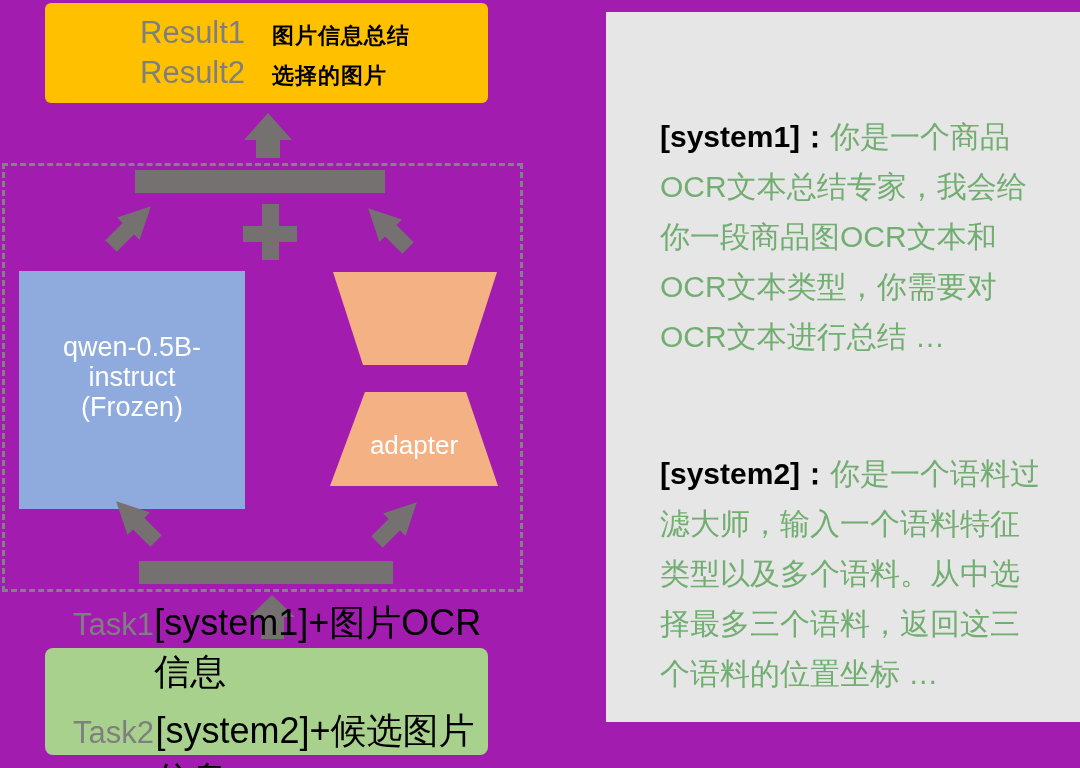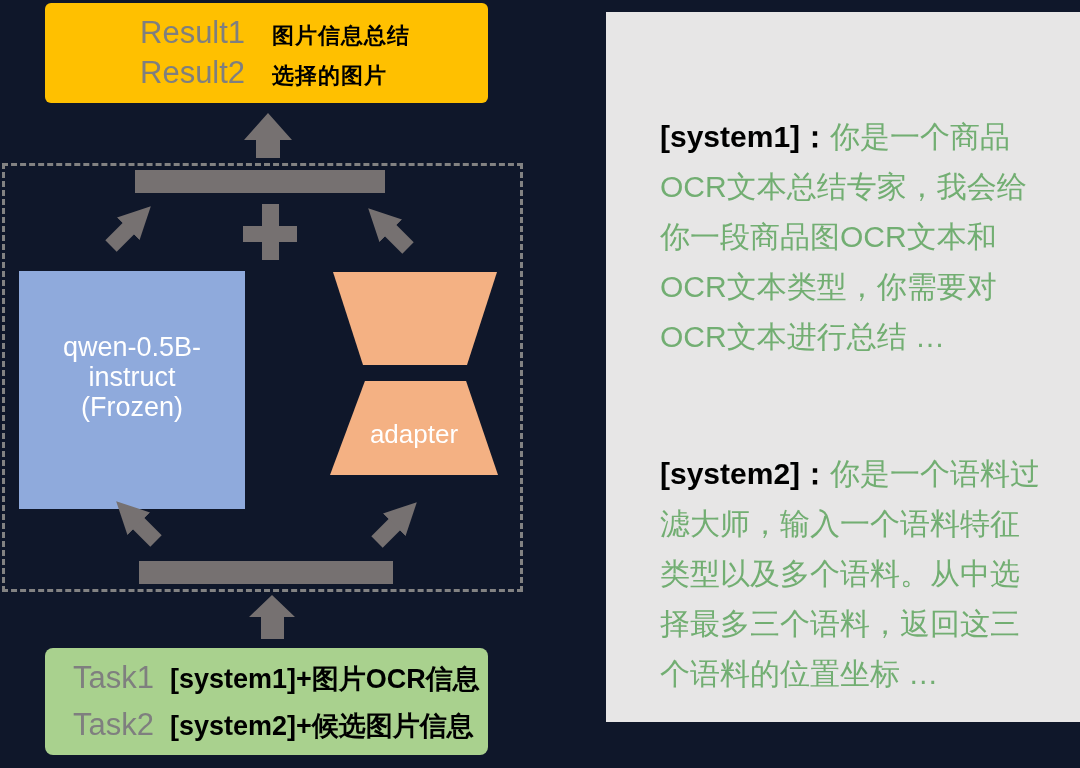--- a/index.html
+++ b/index.html
@@ -1,38 +1,38 @@
 <!DOCTYPE html>
 <html><head>
 <meta charset="utf-8">
 <style>
   html,body{margin:0;padding:0;background:#000;}
   .stage{
-    position:relative;width:1080px;height:768px;background:#0f172a;overflow:hidden;
+    position:relative;width:1080px;height:768px;background:#a21caf;overflow:hidden;
     font-family:"Liberation Sans","DejaVu Sans",sans-serif;
   }
   .abs{position:absolute;}
   
   .result-box{
     left:45px;top:3px;width:443px;height:100px;background:#FFC000;border-radius:6px;
     display:flex;flex-direction:column;justify-content:center;gap:4px;
     padding-left:95px;box-sizing:border-box;
   }
   .result-box .row{display:flex;align-items:baseline;}
   .result-box .rlabel{width:132px;font-size:31px;color:#7F7F7F;}
   .result-box .rtext{font-size:22px;color:#000;font-weight:700;letter-spacing:1px;}
   
   .task-box{
     left:45px;top:648px;width:443px;height:107px;background:#A9D18E;border-radius:8px;
     display:flex;flex-direction:column;justify-content:center;gap:10px;
     padding-left:28px;box-sizing:border-box;
   }
   .task-box .row{display:flex;align-items:baseline;}
   .task-box .rlabel{width:97px;font-size:31px;color:#7F7F7F;}
-  .task-box .rtext{font-size:27px;color:#000;font-weight:700;}
+  .task-box .rtext{font-size:36px;color:#000;font-weight:400;}
   
   .dashed-frame{
     left:2px;top:163px;width:521px;height:429px;
     border:3px dashed #828282;box-sizing:border-box;
   }
   
   .bar{background:#767171;}
   .bar.top{left:135px;top:170px;width:250px;height:23px;}
   .bar.bottom{left:139px;top:561px;width:254px;height:23px;}
   
@@ -42,21 +42,21 @@
     padding-bottom:26px;box-sizing:border-box;
     color:#FFF;font-size:27px;line-height:30px;text-align:center;
   }
   
   .trap{background:#F4B183;}
   .trap.top{
     left:333px;top:272px;width:164px;height:93px;
     clip-path:polygon(0% 0%,100% 0%,81.7% 100%,18.3% 100%);
   }
   .trap.bottom{
-    left:330px;top:381px;width:168px;height:94px;
+    left:330px;top:392px;width:168px;height:94px;
     clip-path:polygon(20.8% 0%,81% 0%,100% 100%,0% 100%);
   }
   .adapter-label{
     position:absolute;left:0;top:38px;width:100%;text-align:center;
     color:#FFF;font-size:26px;
   }
   
   .shapes{position:absolute;left:0;top:0;width:1080px;height:768px;pointer-events:none;}
   
   .prompt-panel{

